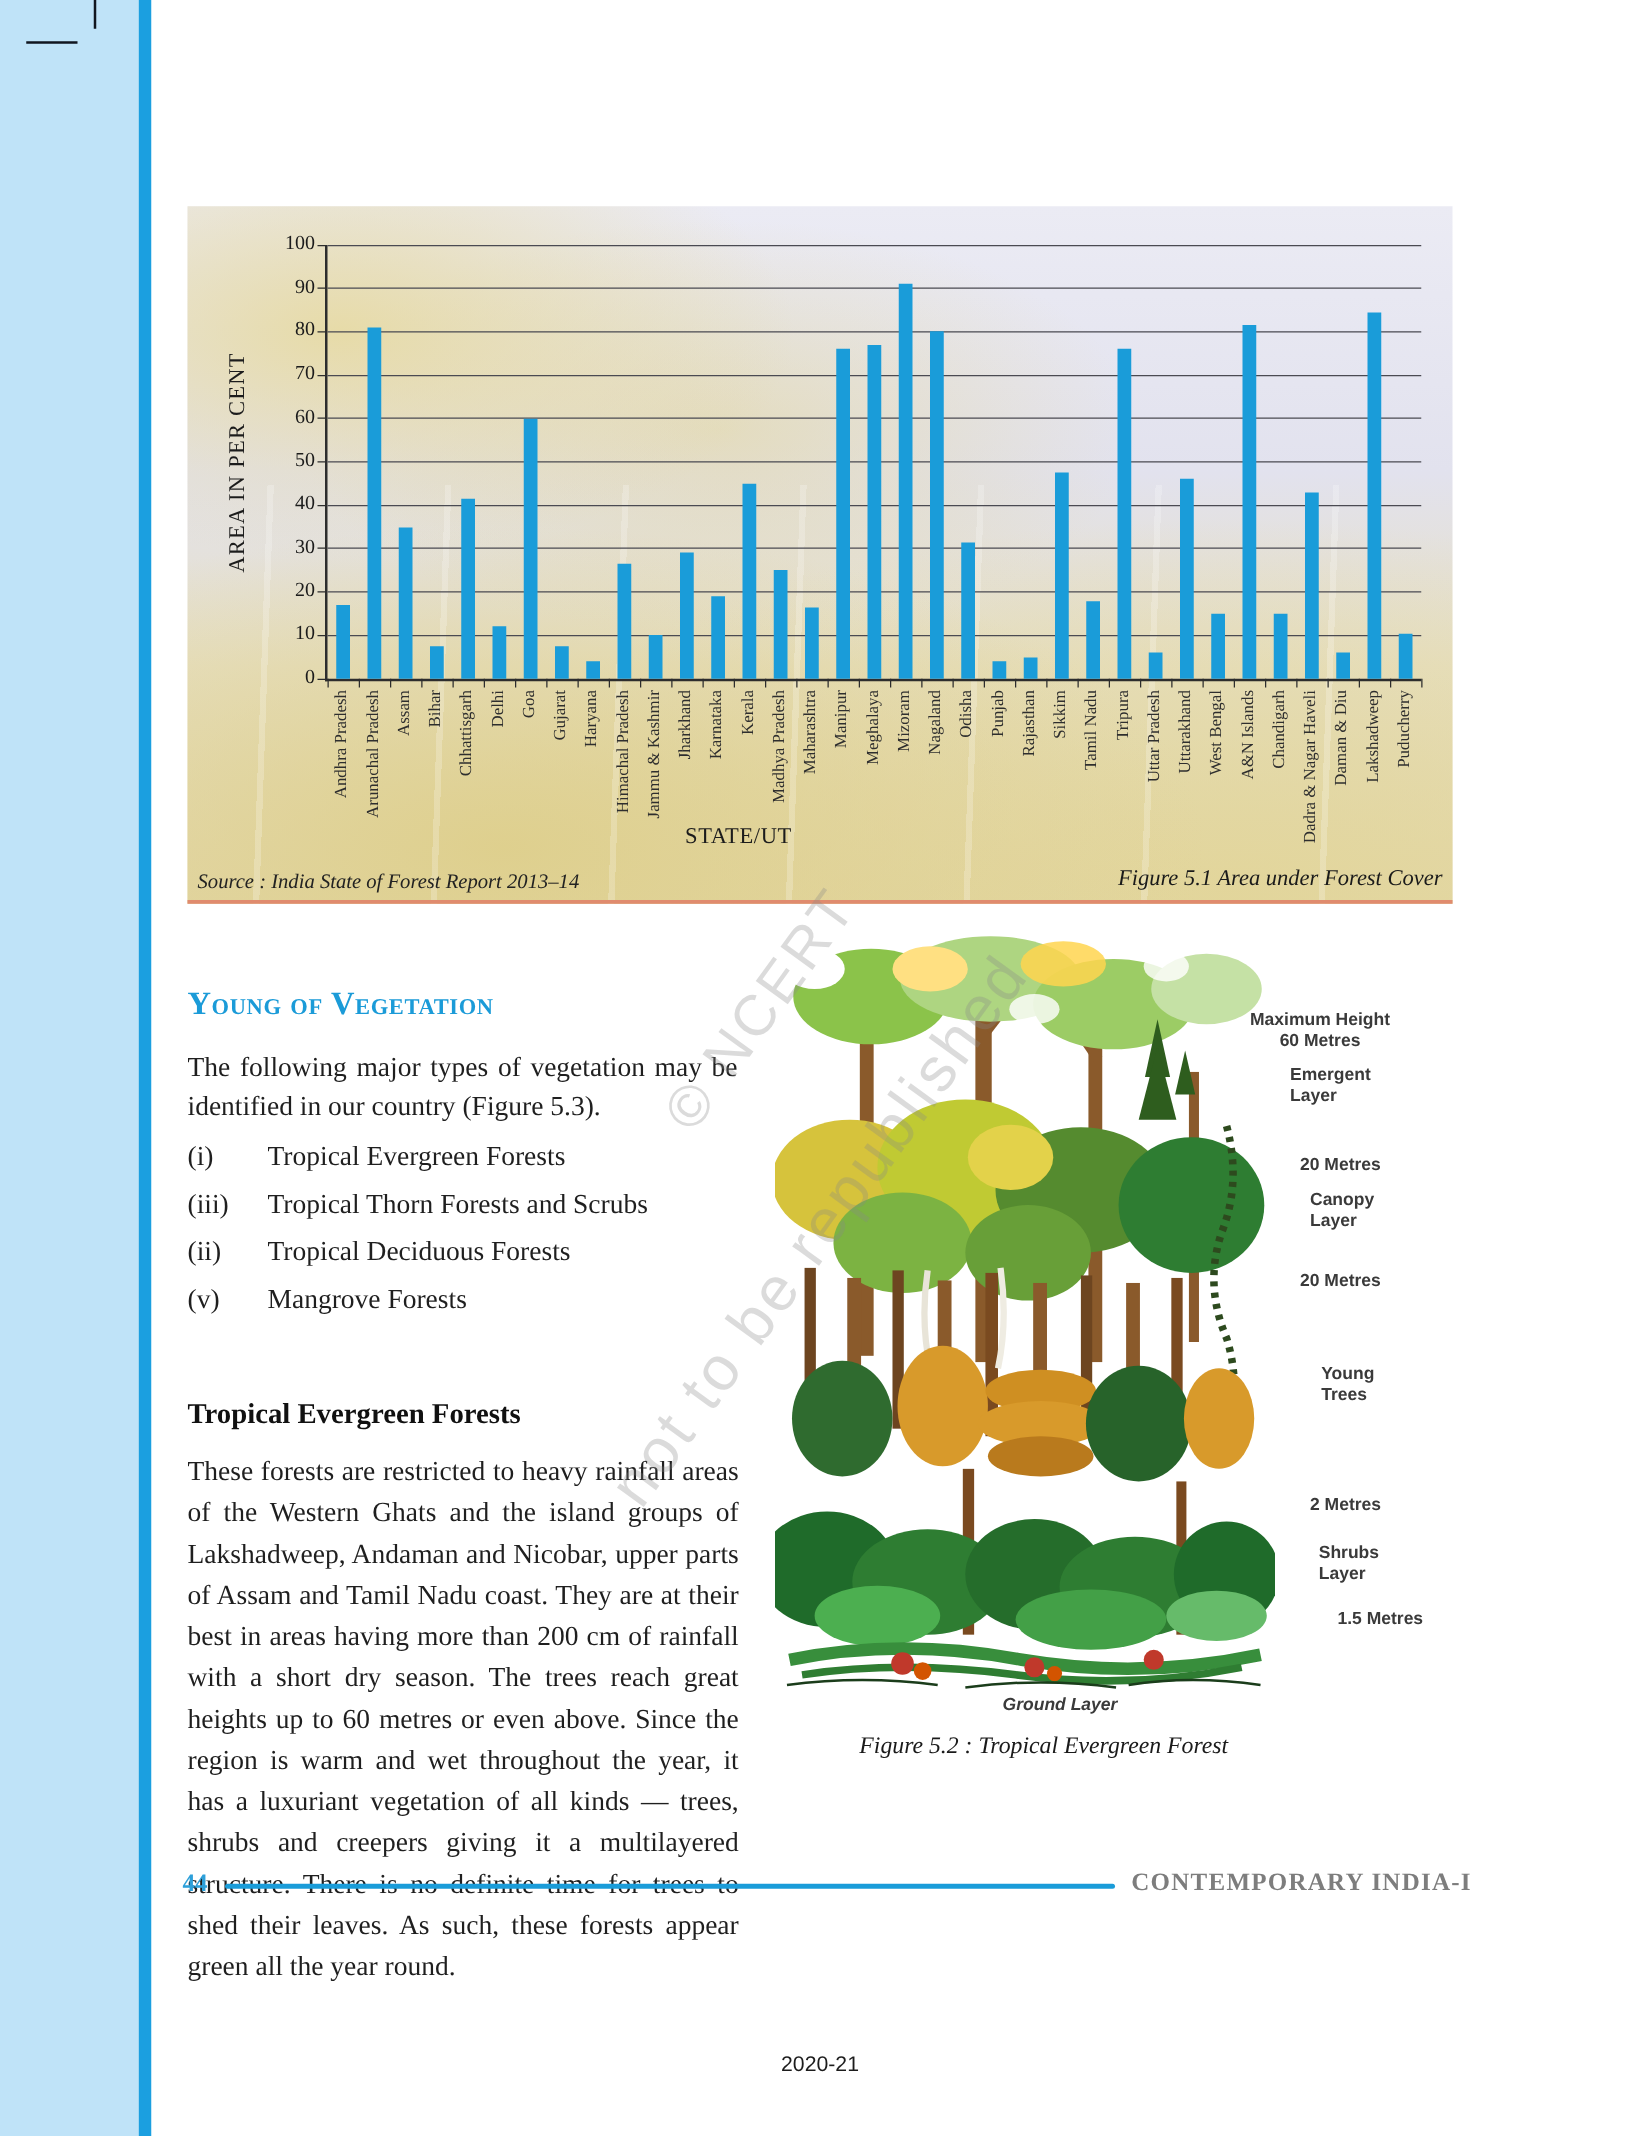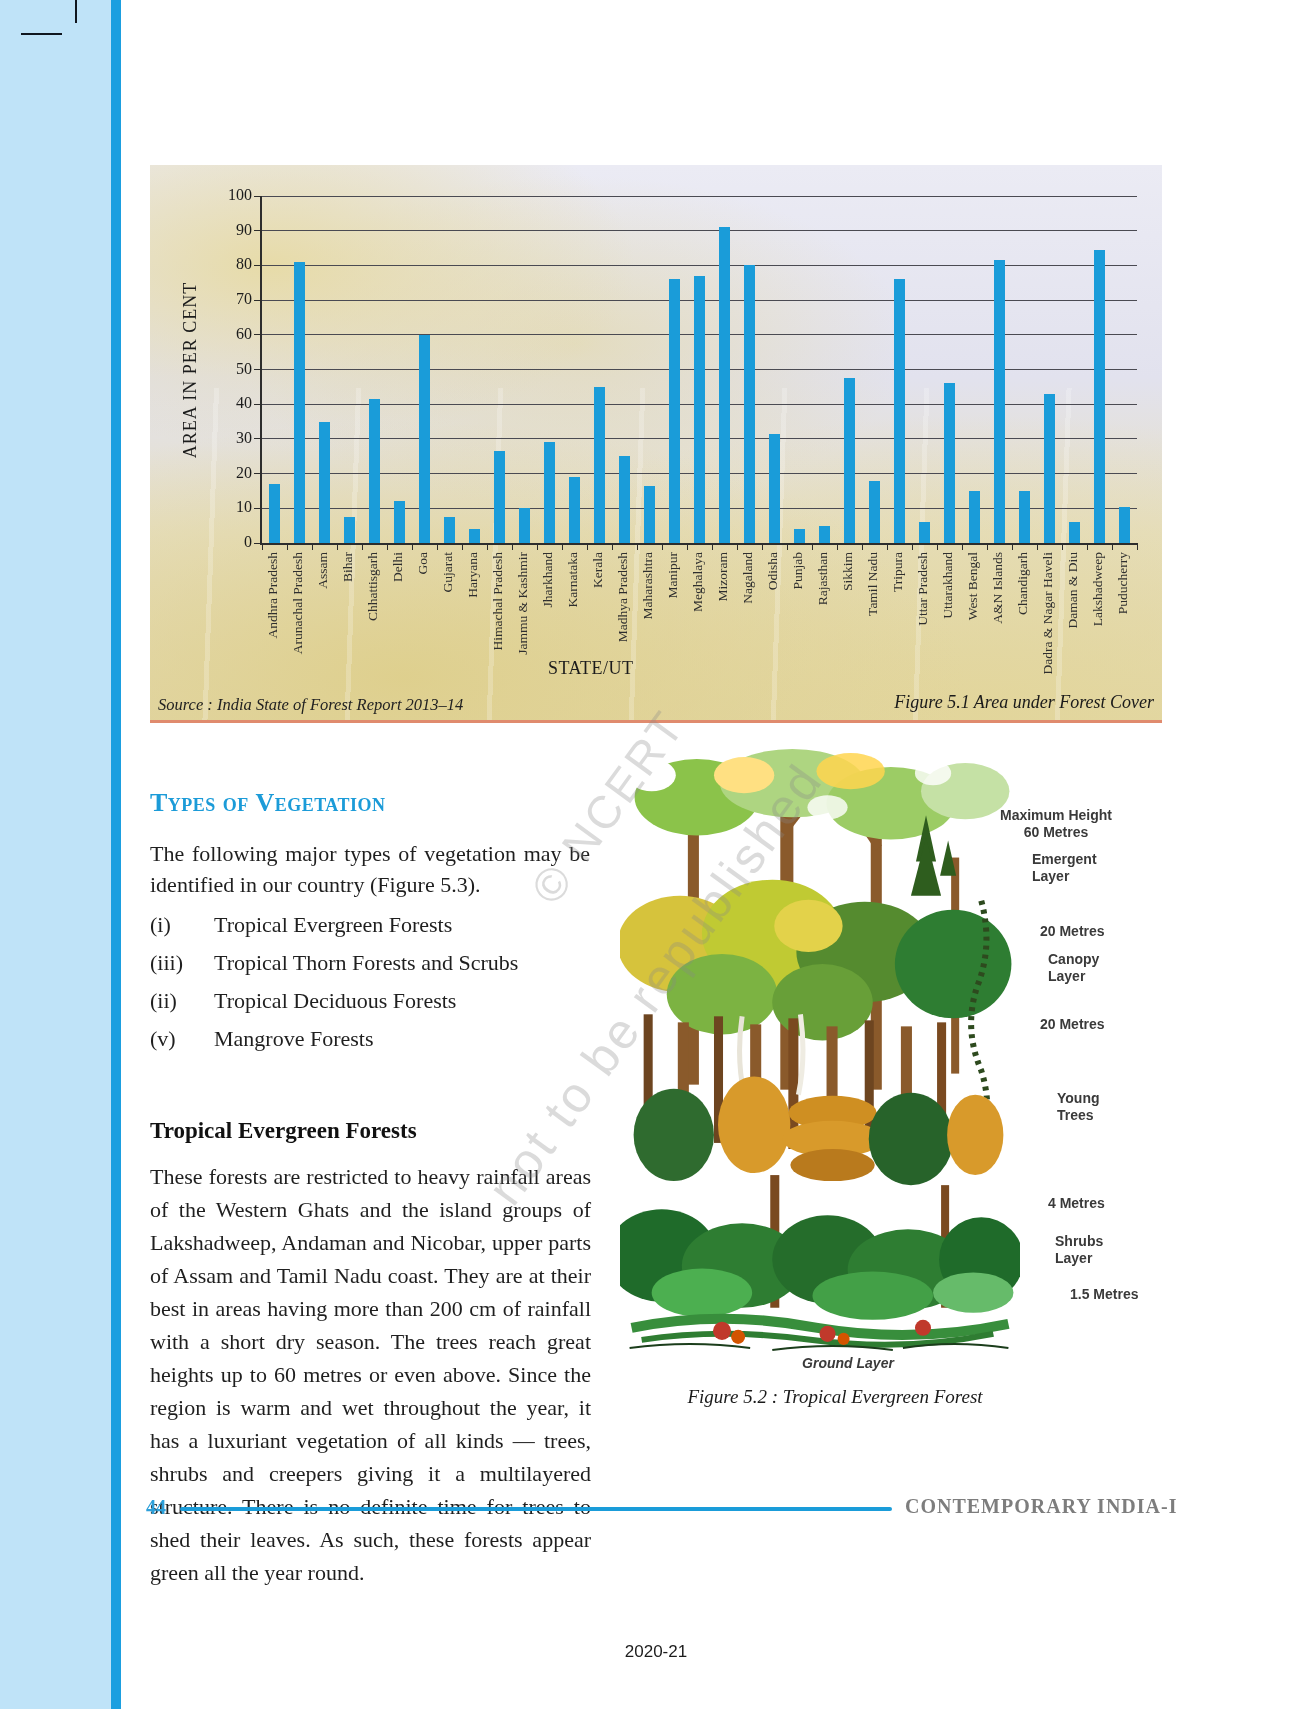--- a/index.html
+++ b/index.html
@@ -242,21 +242,21 @@
     <div class="chart-source">Source : India State of Forest Report 2013–14</div>
     <div class="chart-caption">Figure 5.1 Area under Forest Cover</div>
     <div class="bottom-rule"></div>
   </figure>
 
   <div class="watermark">
     <span class="wm1">© NCERT</span>
     <span class="wm2">not to be republished</span>
   </div>
 
-  <h2 class="vegetation-heading">Types of Vegetation</h2>
+  <h2 class="vegetation-heading">Young of Vegetation</h2>
   <p class="intro-para">The following major types of vegetation may be identified in our country (Figure 5.3).</p>
   <ol class="veg-list">
     <li>
       <span class="num">(i)</span>
       <span>Tropical Evergreen Forests</span>
     </li>
     <li>
       <span class="num">(iii)</span>
       <span>Tropical Thorn Forests and Scrubs</span>
     </li>
@@ -362,21 +362,21 @@
         <circle cx="300" cy="580" r="8" fill="#c0392b"></circle>
         <path d="M8 600 q60 -8 120 0 M150 602 q60 -8 120 0 M280 600 q50 -8 105 0" fill="none" stroke="#1b3d1b" stroke-width="2"></path>
       </g>
     </svg>
     <div class="flabel fl-max">Maximum Height 60 Metres</div>
     <div class="flabel fl-emergent">Emergent Layer</div>
     <div class="flabel fl-40m">20 Metres</div>
     <div class="flabel fl-canopy">Canopy Layer</div>
     <div class="flabel fl-20m">20 Metres</div>
     <div class="flabel fl-young">Young Trees</div>
-    <div class="flabel fl-5m">4 Metres</div>
+    <div class="flabel fl-5m">2 Metres</div>
     <div class="flabel fl-shrubs">Shrubs Layer</div>
     <div class="flabel fl-15m">1.5 Metres</div>
     <div class="flabel fl-ground">Ground Layer</div>
     <figcaption class="forest-caption">Figure 5.2 : Tropical Evergreen Forest</figcaption>
   </figure>
 
   <span class="page-number">44</span>
   <div class="footer-rule"></div>
   <span class="footer-book">CONTEMPORARY INDIA-I</span>
   <div class="year-mark">2020-21</div>

